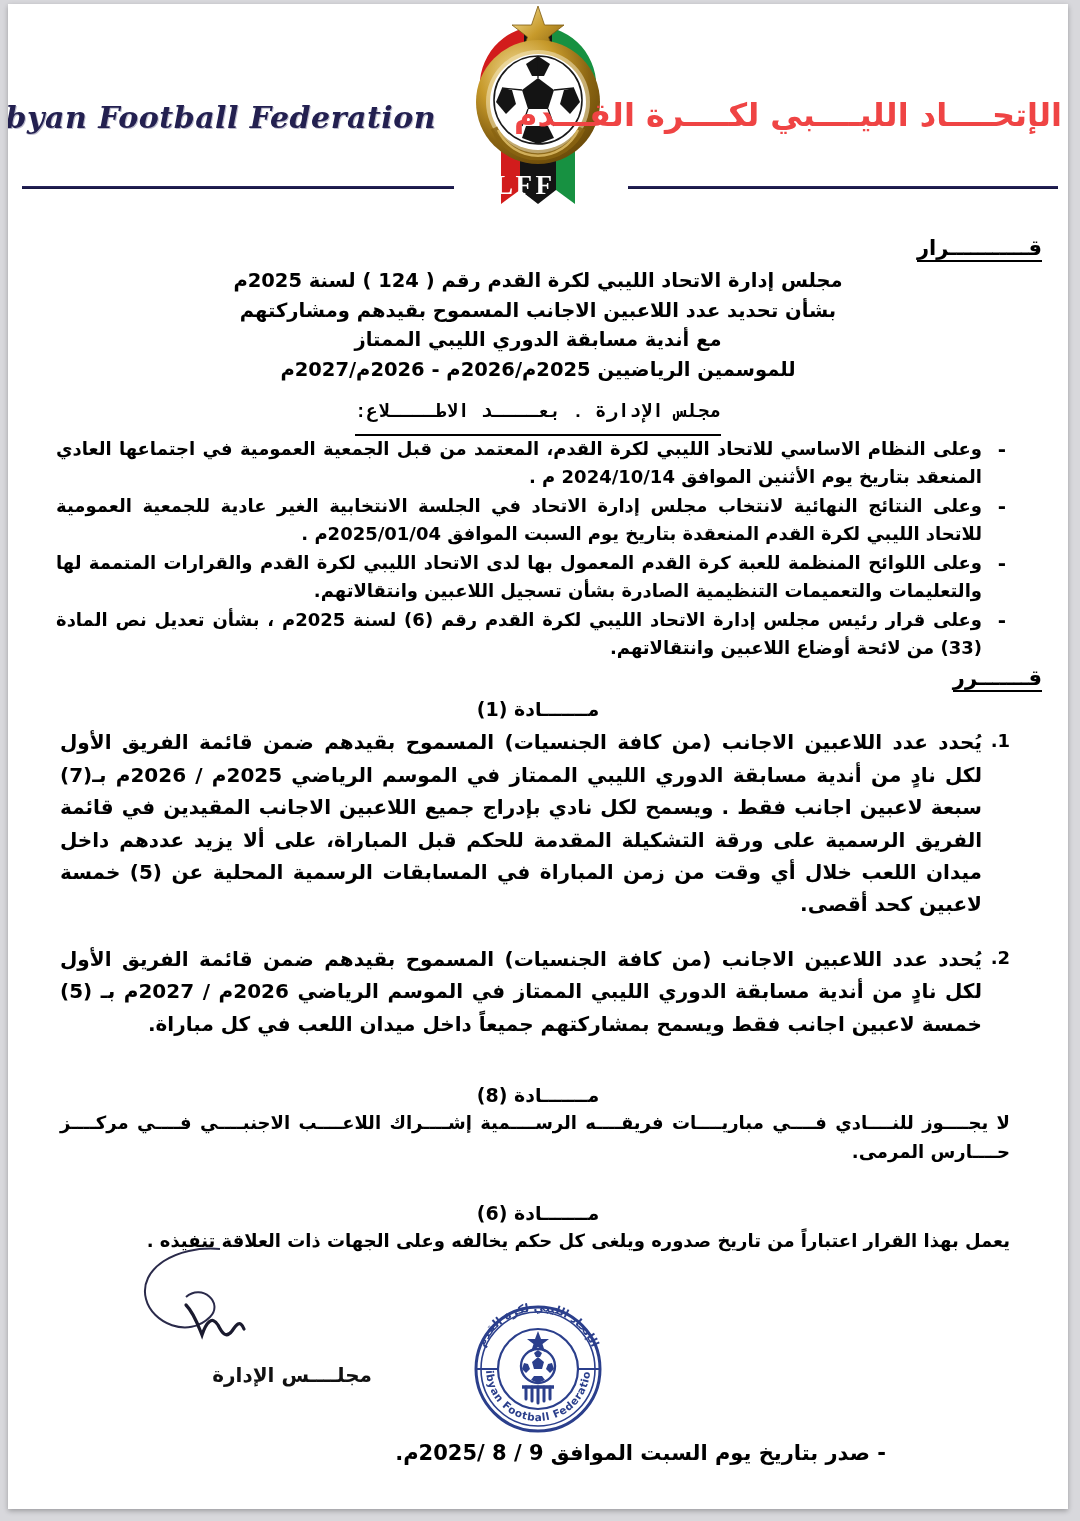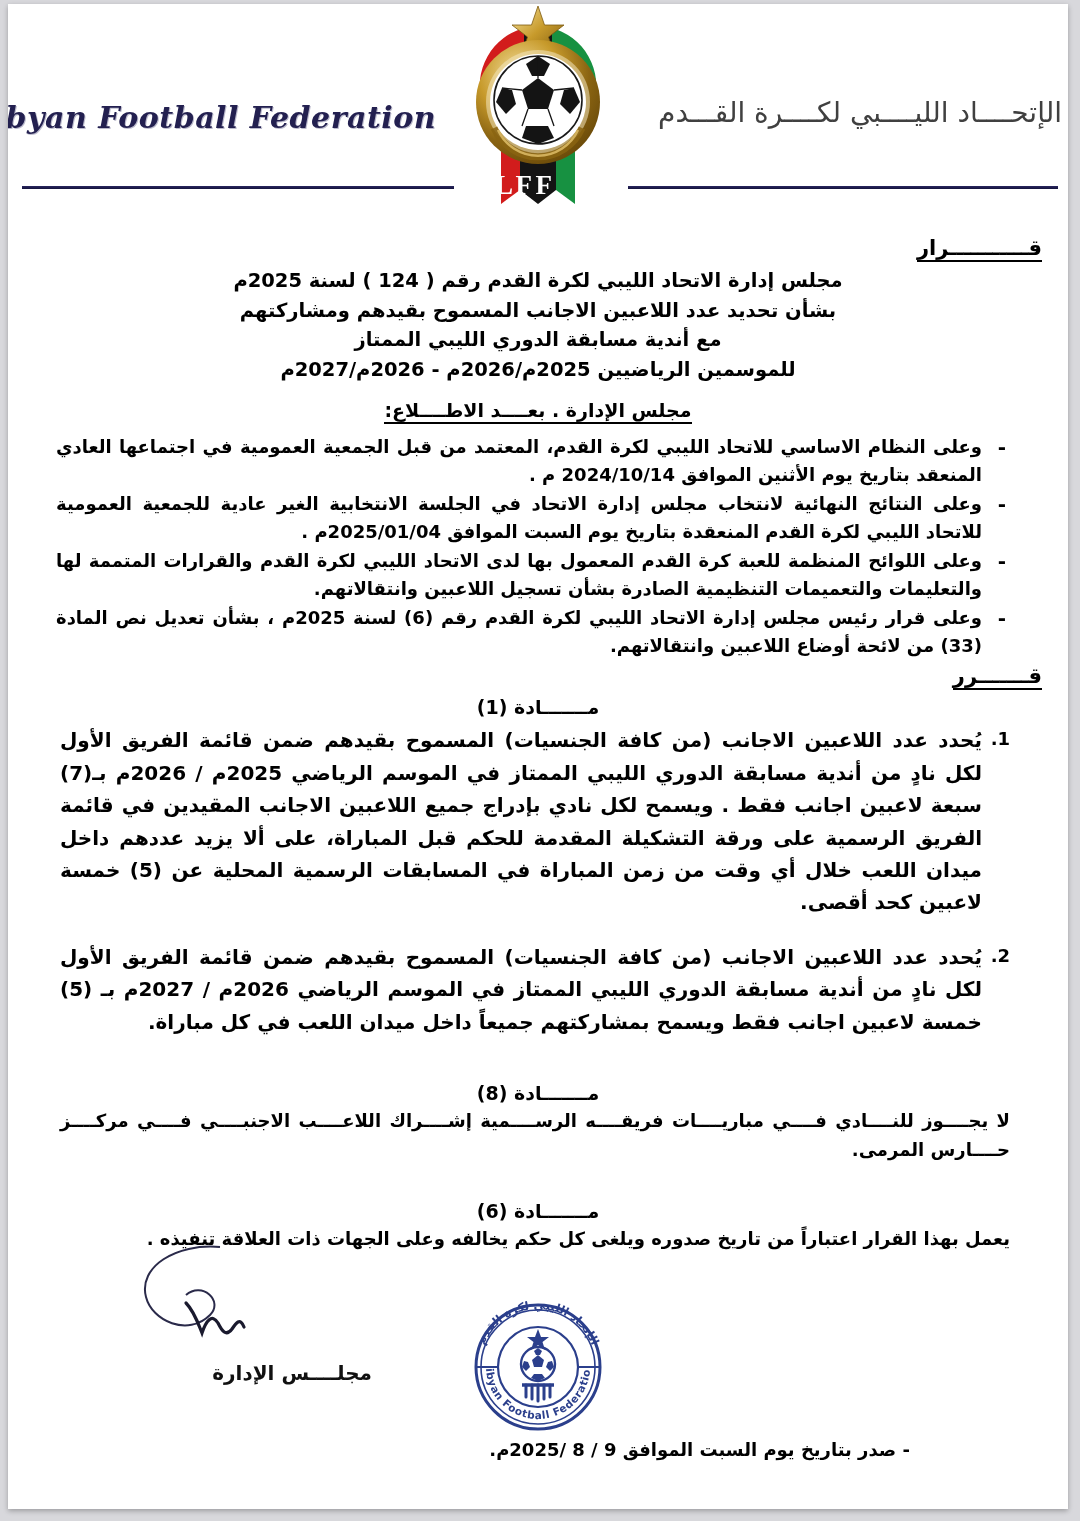--- a/index.html
+++ b/index.html
@@ -48,23 +48,23 @@
   }
   .lh-right {
     position: absolute;
     right: 6px;
     top: 92px;
     width: 430px;
     text-align: right;
   }
   .lh-right .ar {
     font-family: "DejaVu Sans", "Liberation Sans", sans-serif;
-    font-weight: normal;
-    font-size: 28px;
-    color: #404040;
+    font-weight: bold;
+    font-size: 32px;
+    color: #ef4444;
     white-space: nowrap;
     letter-spacing: -0.5px;
   }
   .rule {
     position: absolute;
     height: 3px;
     background: linear-gradient(to bottom, #2a2760, #14123c);
     top: 182px;
   }
   .rule.left  { left: 14px;  width: 432px; }
@@ -112,21 +112,22 @@
   .title-block div { white-space: nowrap; }
 
   .preamble-head {
     margin-top: 14px;
     text-align: center;
     font-weight: bold;
     font-size: 19px;
   }
   .preamble-head span {
     border-bottom: 2px solid #000;
-    padding-bottom: 1px;
+    padding-bottom: 11px;
+    font-family: Liberation Mono, monospace;
   }
 
   ul.dash-list {
     list-style: none;
     margin: 12px 0 0 0;
     padding: 0 34px 0 22px;
   }
   ul.dash-list > li {
     position: relative;
     font-weight: bold;
@@ -229,25 +230,25 @@
   .stamp {
     position: absolute;
     left: 50%;
     transform: translateX(-50%);
     top: 26px;
     width: 164px;
     height: 164px;
   }
   .issue-date {
     position: absolute;
-    right: 132px;
+    right: 156px;
     top: 180px;
     font-family: "DejaVu Sans", "Liberation Sans", sans-serif;
     font-weight: bold;
-    font-size: 18px;
+    font-size: 21px;
     white-space: nowrap;
     color: #000;
     margin-left: 7px;
   }
 </style>
 </head>
 <body>
 
 <div class="page">
 

